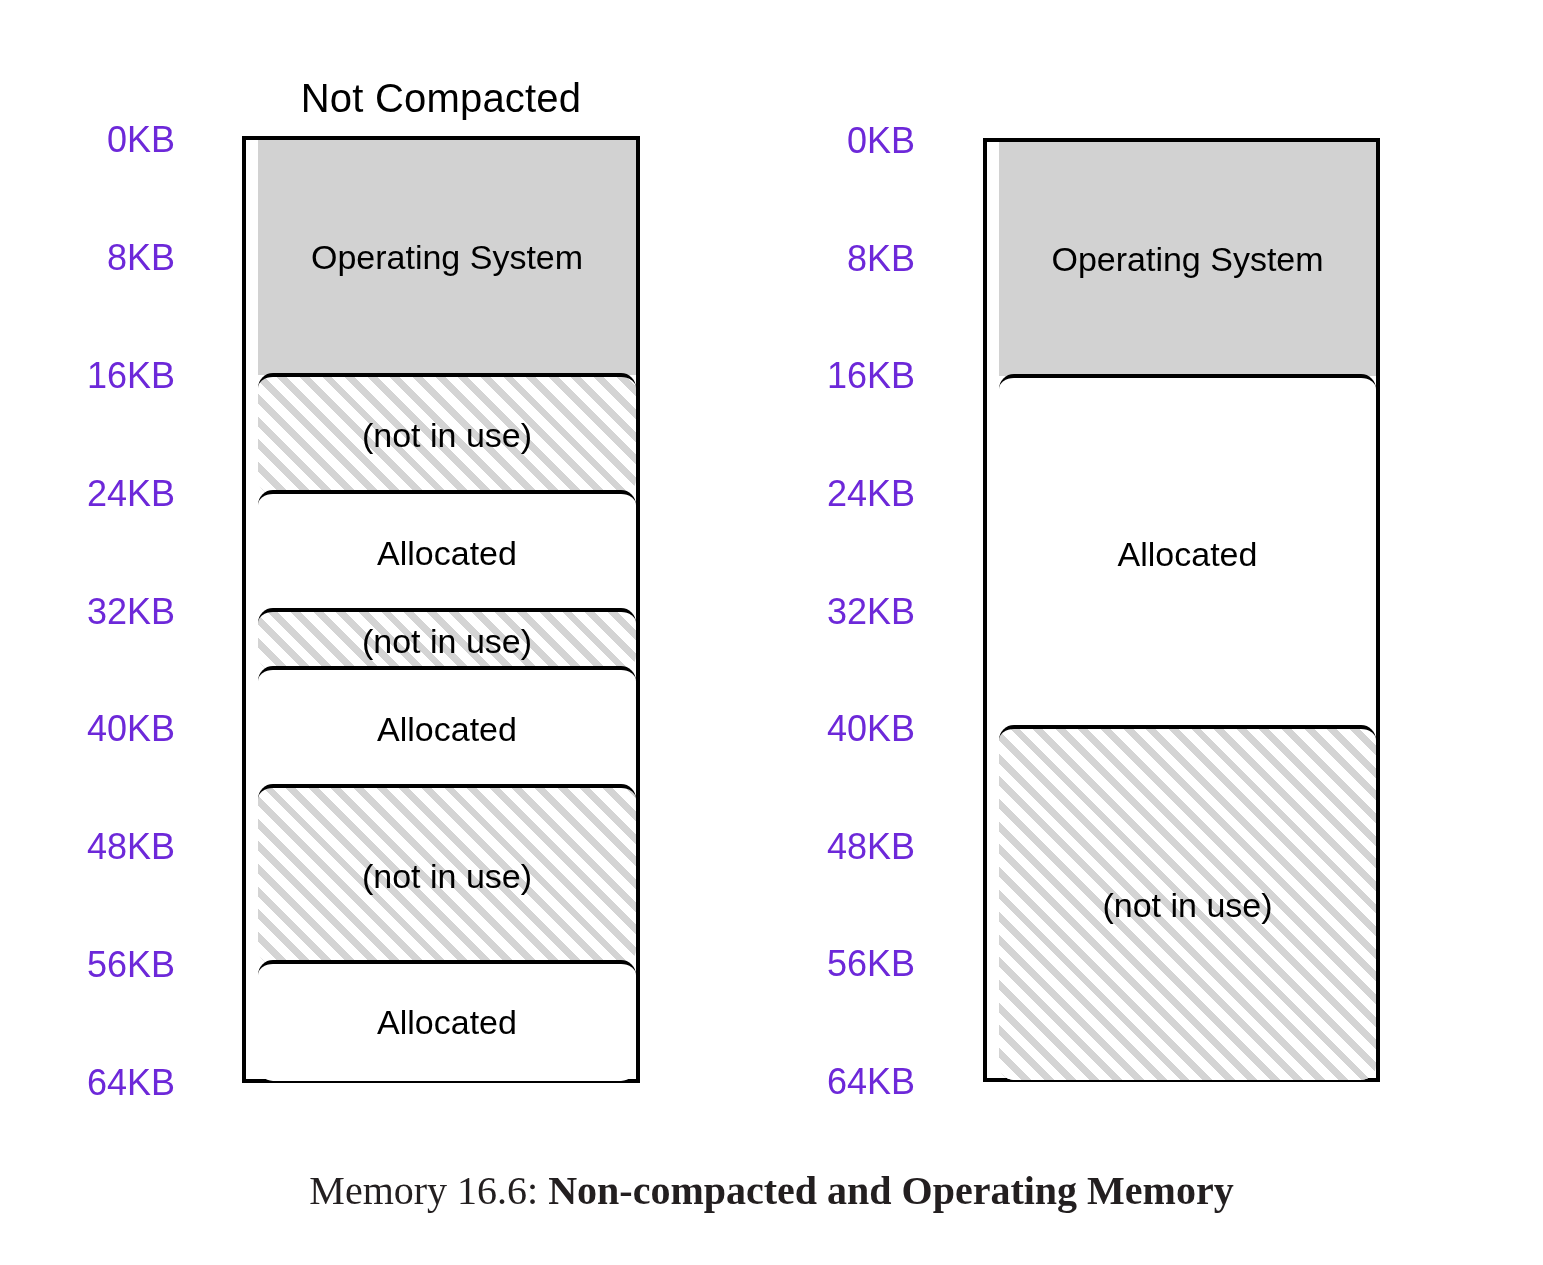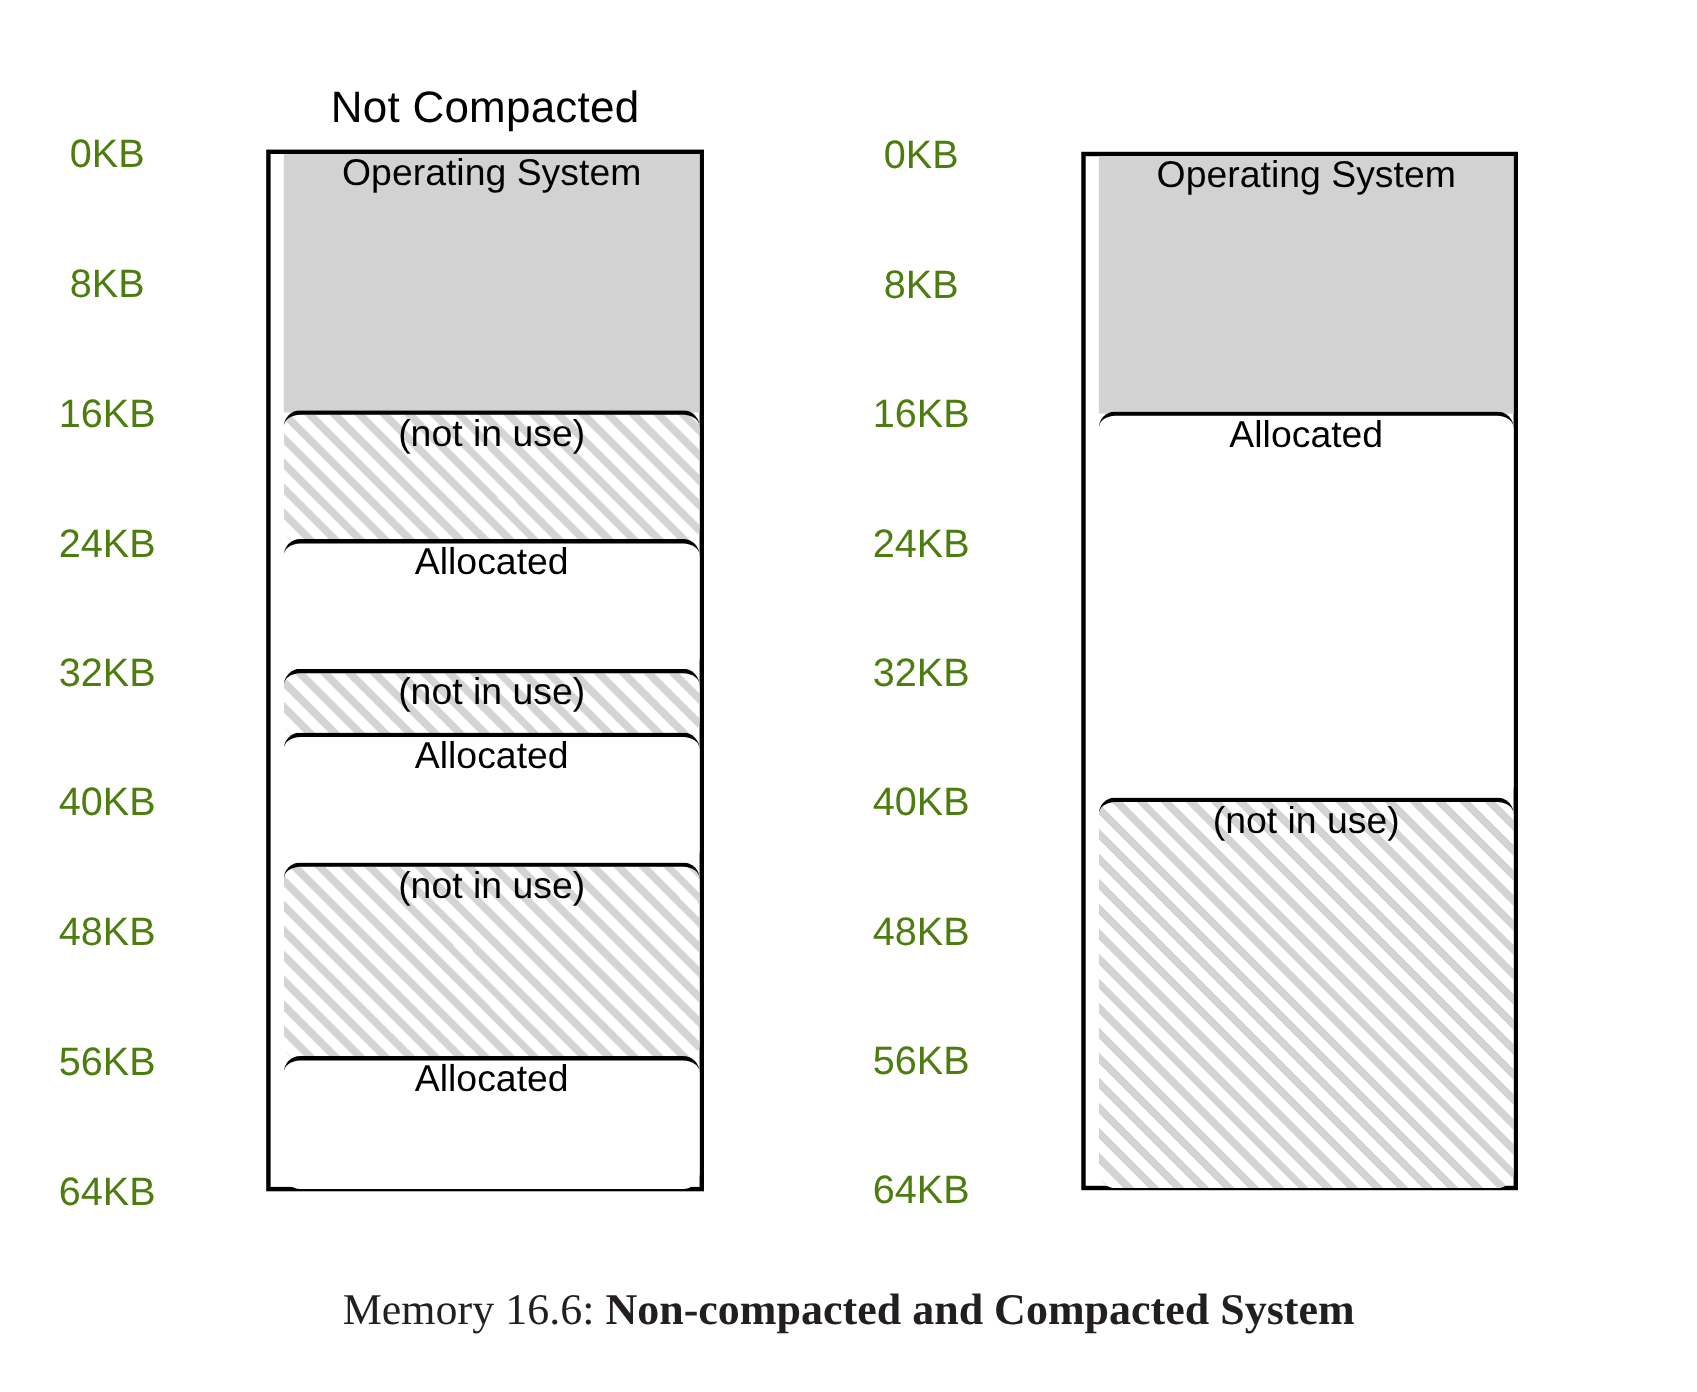--- a/index.html
+++ b/index.html
@@ -44,20 +44,21 @@
   }
   #box-left  { left: 242px; top: 136px; width: 398px; height: 947px; }
   #box-right { left: 983px; top: 138px; width: 397px; height: 944px; }
 
   .seg {
     position: absolute;
     left: 12px;
     right: 0;
     box-sizing: border-box;
     display: flex;
+    align-items: center;
     justify-content: center;
     overflow: hidden;
   }
   .seg + .seg { }
   .seg.divider-top {
     border-top: 4px solid #000;
     border-radius: 15px;
   }
   .seg-label {
     position: relative;
@@ -87,22 +88,22 @@
   .fill-alloc {
     background-color: #ffffff;
   }
 
   
   .scale-label {
     position: absolute;
     font-family: "Liberation Sans", sans-serif;
     font-size: 36px;
     font-weight: 400;
-    color: #4d7c0f;
-    text-align: center;
+    color: #6d28d9;
+    text-align: right;
     white-space: nowrap;
     line-height: 1;
     transform: translateY(-50%);
   }
   .scale-left  { left: 20px;  width: 155px; }
   .scale-right { left: 760px; width: 155px; }
 
   
   #caption {
     position: absolute;
@@ -157,21 +158,21 @@
       <div class="seg fill-alloc divider-top" style="top: 232px; height: 355px;">
         <span class="seg-label">Allocated</span>
       </div>
       <div class="seg fill-free divider-top" style="top: 583px; height: 355px;">
         <span class="seg-label">(not in use)</span>
       </div>
     </div>
 
   <div id="caption">
     <span class="cap-prefix">Memory 16.6:</span>
-    <span class="cap-title">Non-compacted and Compacted System</span>
+    <span class="cap-title">Non-compacted and Operating Memory</span>
   </div>
 
 <div class="scale-label scale-left" style="top: 140px;">0KB</div>
     <div class="scale-label scale-left" style="top: 257.875px;">8KB</div>
     <div class="scale-label scale-left" style="top: 375.75px;">16KB</div>
     <div class="scale-label scale-left" style="top: 493.625px;">24KB</div>
     <div class="scale-label scale-left" style="top: 611.5px;">32KB</div>
     <div class="scale-label scale-left" style="top: 729.375px;">40KB</div>
     <div class="scale-label scale-left" style="top: 847.25px;">48KB</div>
     <div class="scale-label scale-left" style="top: 965.125px;">56KB</div>

